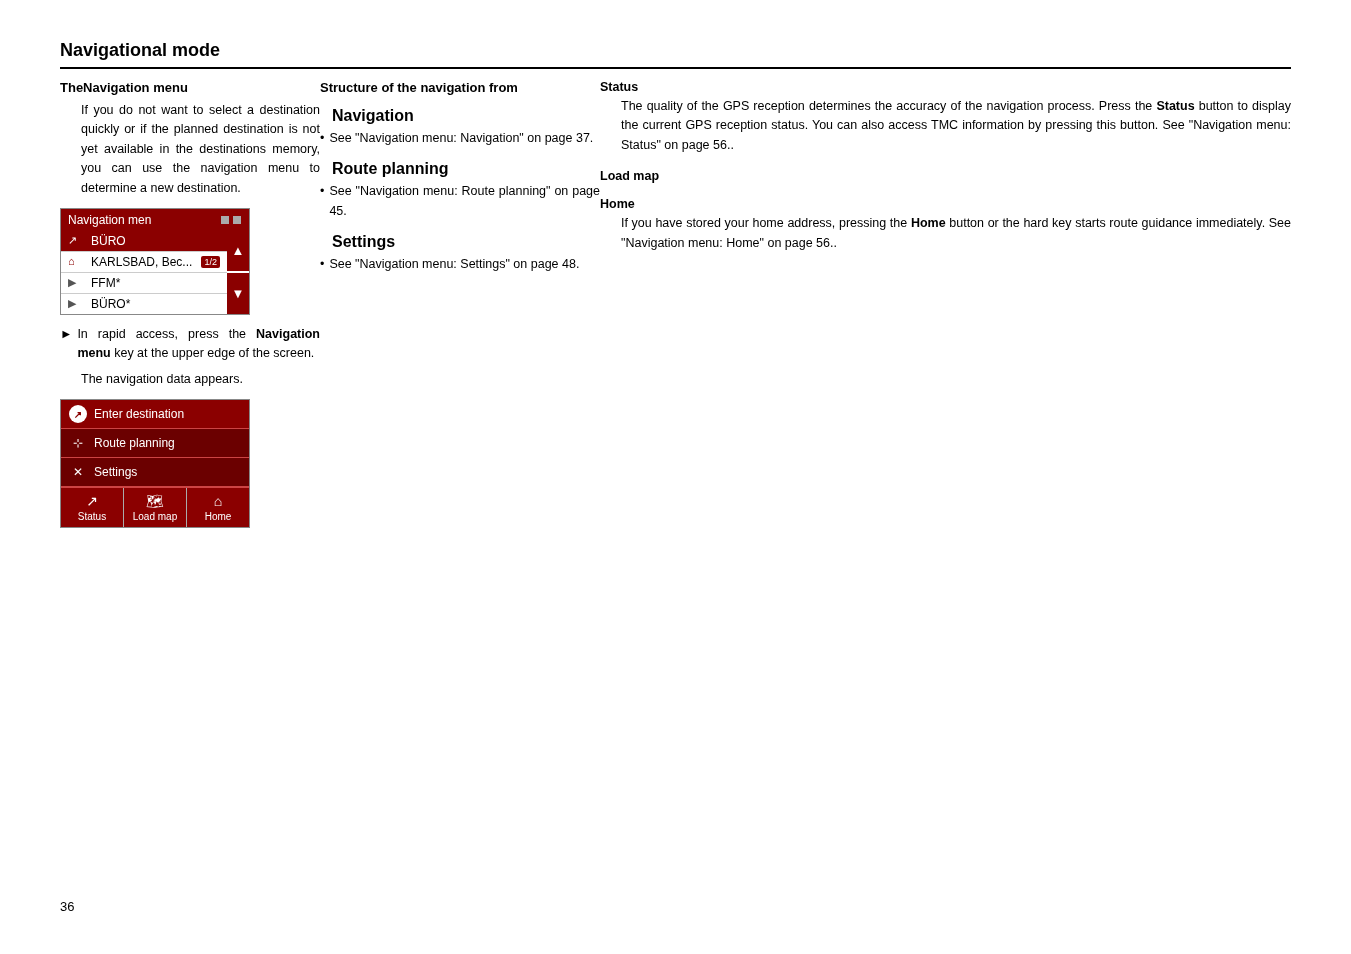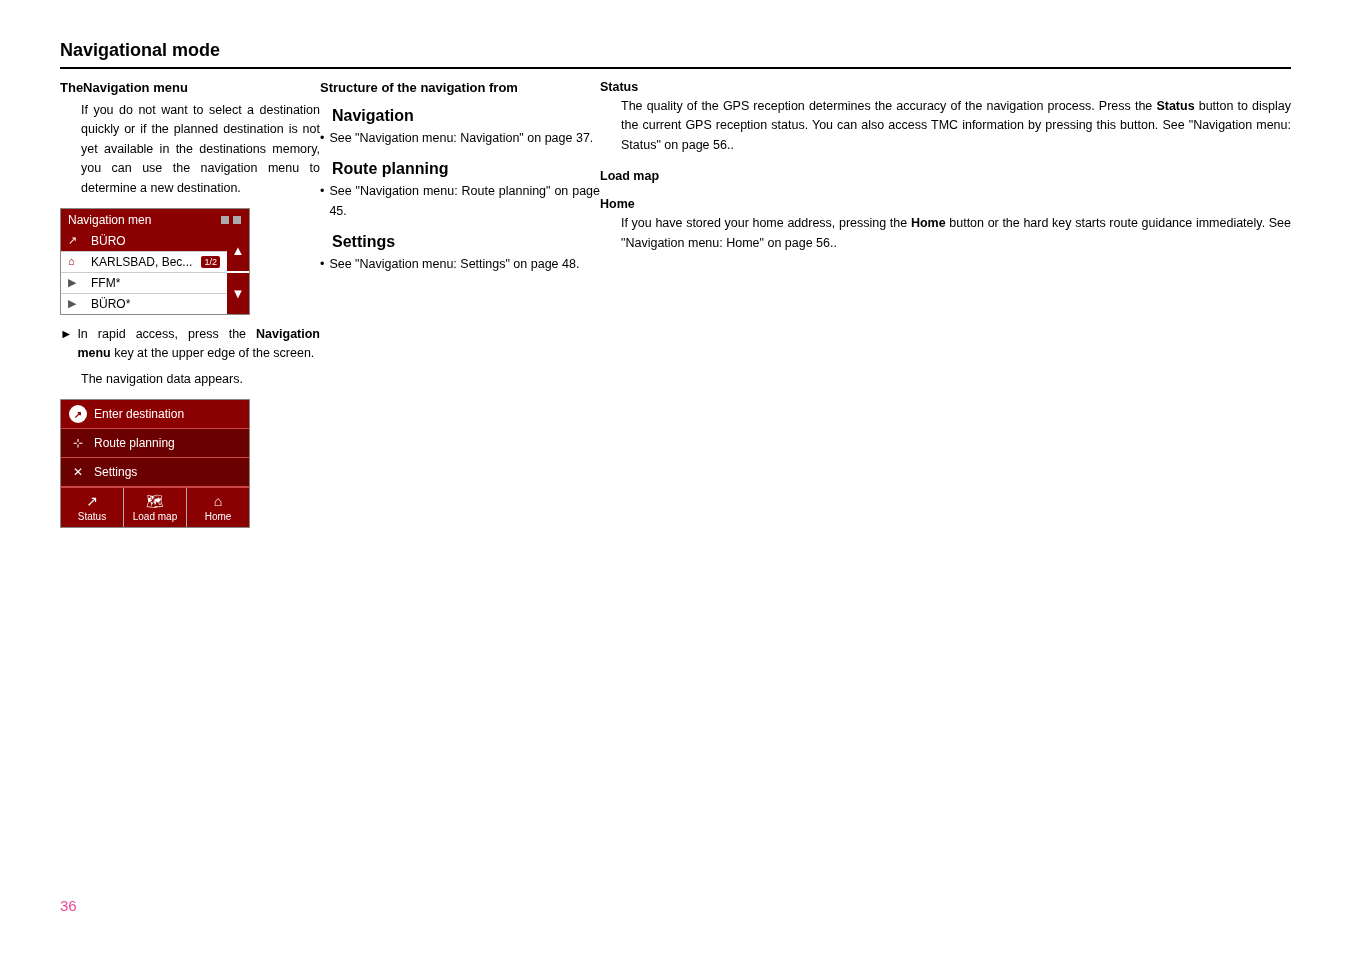--- a/index.html
+++ b/index.html
@@ -218,22 +218,22 @@
       font-size: 16px;
       margin-top: 12px;
       margin-bottom: 4px;
       padding-left: 12px;
     }
 
     .page-number {
       position: absolute;
       bottom: 40px;
       left: 60px;
-      font-size: 15px;
-      color: #ec4899;
+      font-size: 13px;
+      color: #000000;
     }
 
     
     .nav2-row-text {
       font-size: 12px;
       color: #fff;
     }
 
     .section-sub-heading {
       font-weight: bold;

